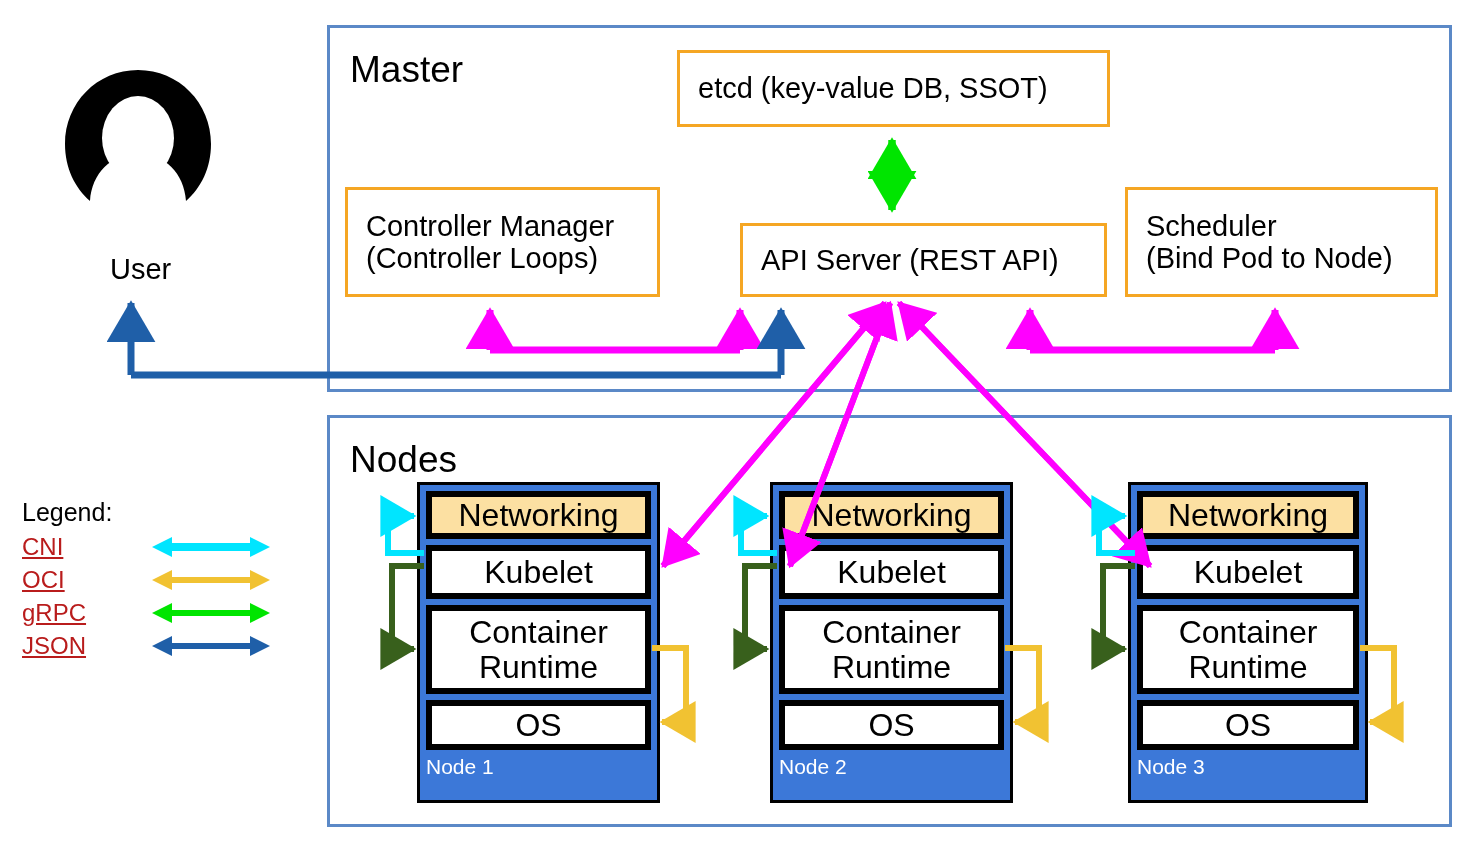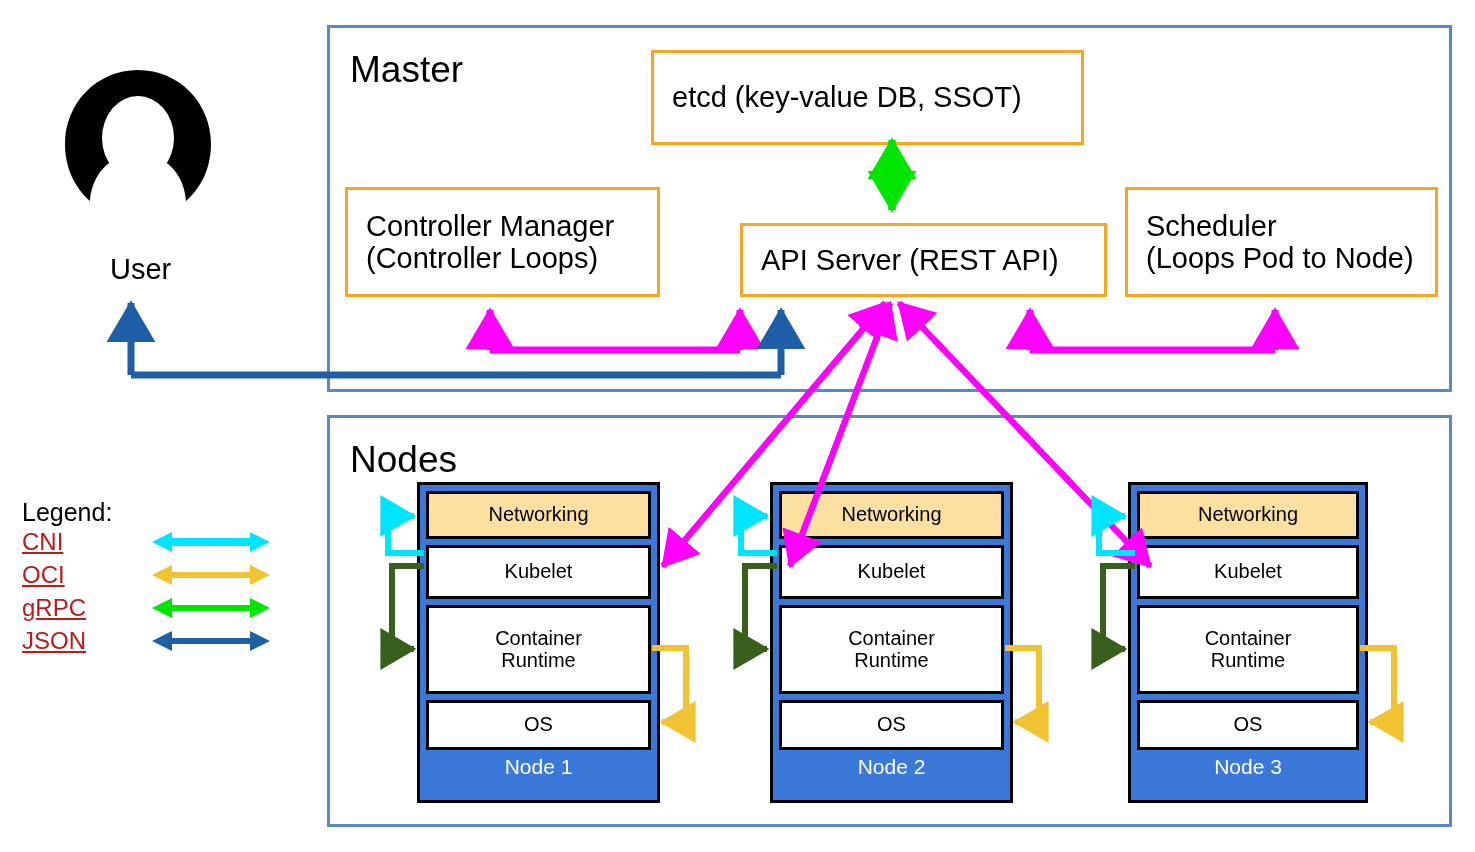--- a/index.html
+++ b/index.html
@@ -26,32 +26,32 @@
   .comp-label{
     font-size:29px;color:#000;line-height:1.12;white-space:pre-line;padding-left:18px;
   }
 
   
   .node-card{
     position:absolute;background:#3C78D8;border:3px solid #000;box-sizing:border-box;
     padding:6px 6px 0 6px;
   }
   .node-sub{
-    box-sizing:border-box;border:3px solid #000000;background:#ffffff;
+    box-sizing:border-box;border:6px solid #000000;background:#ffffff;
     display:flex;align-items:center;justify-content:center;text-align:center;
-    font-size:20px;color:#000;line-height:1.08;margin-bottom:6px;
+    font-size:32px;color:#000;line-height:1.08;margin-bottom:6px;
   }
   .node-sub.networking{background:#FCE0A2;}
   .node-name{
-    text-align:center;color:#ffffff;font-size:21px;line-height:1;
+    color:#ffffff;font-size:21px;line-height:1;
   }
 
   
   .legend-wrap{position:absolute;}
-  .legend-title{font-size:25px;color:#000;line-height:1;}
+  .legend-title{font-size:25px;color:#000;line-height:1;margin-bottom:5px;}
   .legend-row{display:flex;align-items:center;height:33px;}
   .legend-name{
     width:128px;font-size:24px;color:#b91c1c;text-decoration:underline;
     line-height:1;white-space:nowrap;
   }
   .legend-arrow{width:122px;height:28px;display:block;}
 
   
   .user-icon{position:absolute;width:150px;height:140px;}
   .user-label{position:absolute;font-size:29px;color:#000;line-height:1;white-space:nowrap;}
@@ -60,36 +60,36 @@
 <body>
 
 <div id="canvas">
 
   <div class="group-box" style="left:327px;top:25px;width:1125px;height:367px;"></div>
   <div class="group-title" style="left:350px;top:51px;">Master</div>
 
   <div class="group-box" style="left:327px;top:415px;width:1125px;height:412px;"></div>
   <div class="group-title" style="left:350px;top:441px;">Nodes</div>
 
-  <div class="comp-box" style="left:651px;top:50px;width:433px;height:95px;text-align:center;">
+  <div class="comp-box" style="left:677px;top:50px;width:433px;height:77px;text-align:center;">
     <span class="comp-label">etcd (key-value DB, SSOT)</span>
   </div>
 
   <div class="comp-box" style="left:345px;top:187px;width:315px;height:110px;">
     <span class="comp-label">Controller Manager
 (Controller Loops)</span>
   </div>
 
   <div class="comp-box" style="left:740px;top:223px;width:367px;height:74px;">
     <span class="comp-label">API Server (REST API)</span>
   </div>
 
   <div class="comp-box" style="left:1125px;top:187px;width:313px;height:110px;">
     <span class="comp-label">Scheduler
-(Loops Pod to Node)</span>
+(Bind Pod to Node)</span>
   </div>
 
   <div class="node-card" style="left:417px;top:482px;width:243px;height:321px;">
     <div class="node-sub networking" style="height:48px;">
         <span>Networking</span>
       </div>
     <div class="node-sub" style="height:54px;">
         <span>Kubelet</span>
       </div>
     <div class="node-sub" style="height:89px;white-space:pre-line;"><span style="white-space:pre-line;">Container

